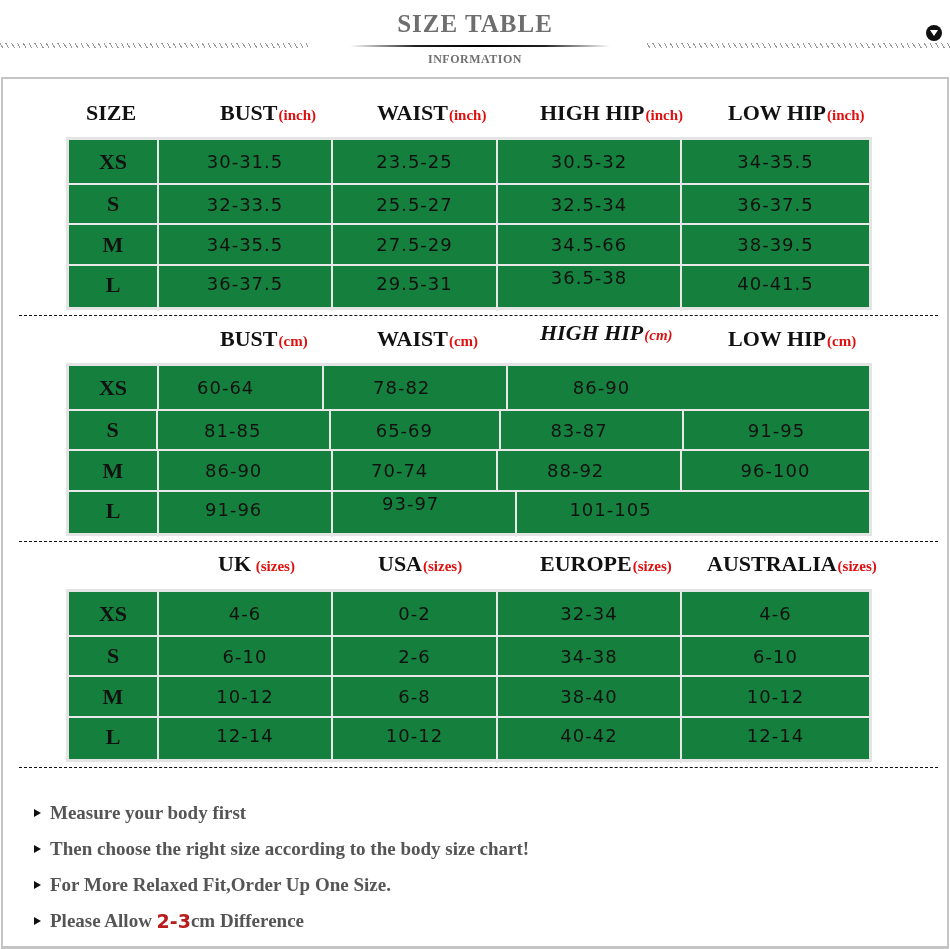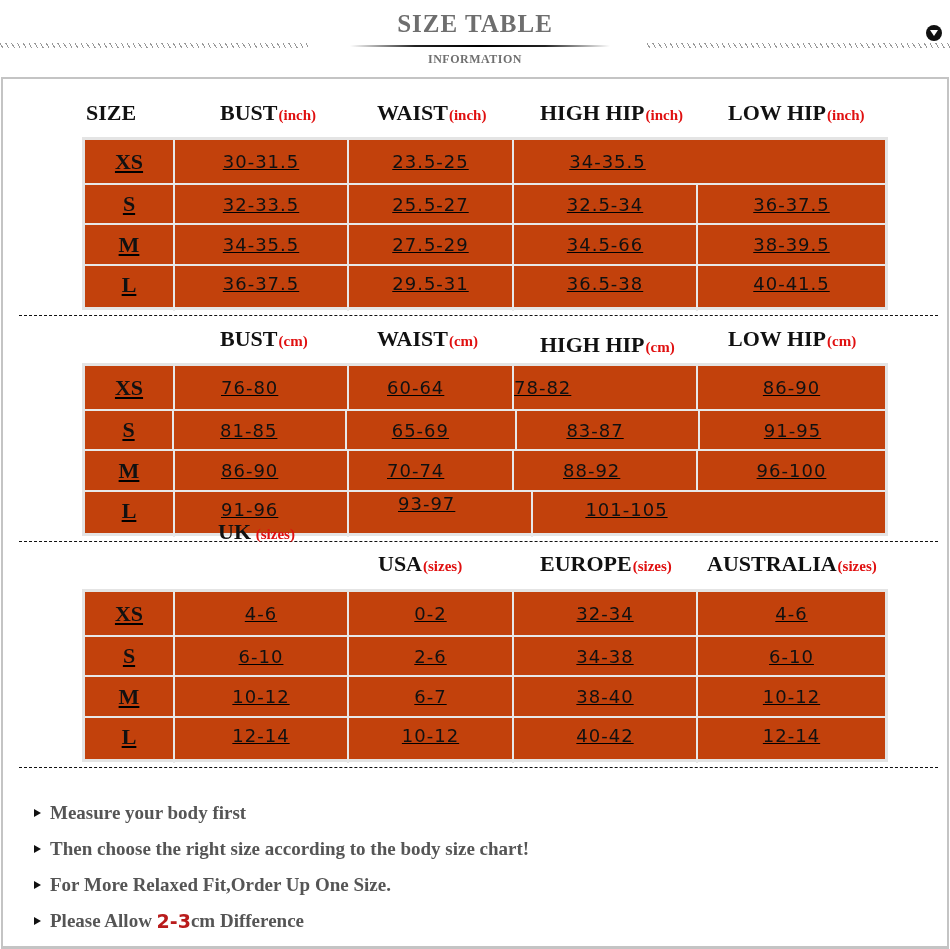--- a/index.html
+++ b/index.html
@@ -20,21 +20,21 @@
   .down-icon { position:absolute; left:926px; top:25px; width:16px; height:16px; border-radius:50%; background:#111; }
   .down-icon::after { content:""; position:absolute; left:4px; top:5px; width:0; height:0;
     border-left:4px solid transparent; border-right:4px solid transparent; border-top:6px solid #fff; }
 
   .frame { position:absolute; left:1px; top:77px; width:944px; height:867px;
     border:2px solid #c4c4c4; border-bottom-width:3px; box-sizing:content-box; }
 
   .col-head { position:absolute; font-family:"Liberation Serif", serif; font-weight:bold; font-size:22px; color:#111; white-space:nowrap; }
   .unit { font-size:15px; color:#e01010; font-weight:bold; margin-left:1px; }
 
-  .tbl { position:absolute; left:82px; width:806px; border:3px solid #e4e4e4; box-sizing:border-box; background:#c2410c;text-decoration:underline; }
+  .tbl { position:absolute; left:66px; width:806px; border:3px solid #e4e4e4; box-sizing:border-box; background:#15803d; }
   .tbl .row { position:relative; display:flex; border-bottom:2px solid #e8e8e8; }
   .tbl .row:last-child { border-bottom:none; }
   .tbl .cell { box-sizing:border-box; border-right:2px solid #e8e8e8; display:flex; align-items:center; justify-content:center; }
   .tbl .cell:last-child { border-right:none; }
   .c0 { width:90px; }
   .c1 { width:174px; }
   .c2 { width:165px; }
   .c3 { width:184px; }
   .c4 { width:187px; }
   .size-cell { font-family:"Liberation Serif", serif; font-weight:bold; font-size:22px; color:#111; }
@@ -63,58 +63,58 @@
 <div class="col-head" style="left:220px; top:100px;"><span>BUST</span><span class="unit">(inch)</span></div>
 <div class="col-head" style="left:377px; top:100px;"><span>WAIST</span><span class="unit">(inch)</span></div>
 <div class="col-head" style="left:540px; top:100px;"><span>HIGH HIP</span><span class="unit">(inch)</span></div>
 <div class="col-head" style="left:728px; top:100px;"><span>LOW HIP</span><span class="unit">(inch)</span></div>
 
 <div class="tbl" style="top:137px; height:173px;">
   <div class="row" style="height:43px;">
     <div class="cell c0 size-cell">XS</div>
     <div class="cell c1 val-cell">30-31.5</div>
     <div class="cell c2 val-cell">23.5-25</div>
+    <div class="cell c3 val-cell">30.5-32</div>
     <div class="cell c4 val-cell">34-35.5</div>
   </div>
   <div class="row" style="height:38px;">
     <div class="cell c0 size-cell">S</div>
     <div class="cell c1 val-cell">32-33.5</div>
     <div class="cell c2 val-cell">25.5-27</div>
     <div class="cell c3 val-cell">32.5-34</div>
     <div class="cell c4 val-cell">36-37.5</div>
   </div>
   <div class="row" style="height:39px;">
     <div class="cell c0 size-cell">M</div>
     <div class="cell c1 val-cell">34-35.5</div>
     <div class="cell c2 val-cell">27.5-29</div>
     <div class="cell c3 val-cell">34.5-66</div>
     <div class="cell c4 val-cell">38-39.5</div>
   </div>
   <div class="row" style="height:47px; align-items:flex-start;">
     <div class="cell c0 size-cell" style="height:45px; align-items:flex-start; padding-top:6px;">L</div>
     <div class="cell c1 val-cell" style="height:45px; align-items:flex-start; padding-top:7px;">36-37.5</div>
     <div class="cell c2 val-cell" style="height:45px; align-items:flex-start; padding-top:7px;">29.5-31</div>
-    <div class="cell c3 val-cell" style="height:45px; align-items:flex-start; padding-top:7px;">36.5-38</div>
+    <div class="cell c3 val-cell" style="height:45px; align-items:flex-start; padding-top:1px;">36.5-38</div>
     <div class="cell c4 val-cell" style="height:45px; align-items:flex-start; padding-top:7px;">40-41.5</div>
   </div>
 </div>
 
 <div class="dash" style="top:315px;"></div>
 
 <div class="col-head" style="left:220px; top:326px;"><span>BUST</span><span class="unit">(cm)</span></div>
 <div class="col-head" style="left:377px; top:326px;"><span>WAIST</span><span class="unit">(cm)</span></div>
-<div class="col-head" style="left:540px; top:332px;"><span>HIGH HIP</span><span class="unit">(cm)</span></div>
+<div class="col-head" style="left:540px; top:320px;font-style:italic;"><span>HIGH HIP</span><span class="unit">(cm)</span></div>
 <div class="col-head" style="left:728px; top:326px;"><span>LOW HIP</span><span class="unit">(cm)</span></div>
 
 <div class="tbl" style="top:363px; height:173px;">
   <div class="row" style="height:43px;">
     <div class="cell c0 size-cell">XS</div>
-    <div class="cell c1 val-cell" style="justify-content:flex-start; padding-left:46px;">76-80</div>
     <div class="cell c2 val-cell" style="justify-content:flex-start; padding-left:38px;">60-64</div>
-    <div class="cell c3 val-cell" style="justify-content:flex-start; ">78-82</div>
+    <div class="cell c3 val-cell" style="justify-content:flex-start; padding-left:49px;">78-82</div>
     <div class="cell c4 val-cell">86-90</div>
   </div>
   <div class="row" style="height:38px;">
     <div class="cell c0 size-cell">S</div>
     <div class="cell c1 val-cell" style="justify-content:flex-start; padding-left:46px;">81-85</div>
     <div class="cell c2 val-cell" style="justify-content:flex-start; padding-left:38px;margin-left:7px;">65-69</div>
     <div class="cell c3 val-cell" style="justify-content:flex-start; padding-left:49px;">83-87</div>
     <div class="cell c4 val-cell">91-95</div>
   </div>
   <div class="row" style="height:39px;">
@@ -127,21 +127,21 @@
   <div class="row" style="height:47px; align-items:flex-start;">
     <div class="cell c0 size-cell" style="height:45px; align-items:flex-start; padding-top:6px;">L</div>
     <div class="cell c1 val-cell" style="height:45px; align-items:flex-start; justify-content:flex-start; padding-left:46px; padding-top:7px;">91-96</div>
     <div class="cell c3 val-cell" style="height:45px; align-items:flex-start; justify-content:flex-start; padding-left:49px; padding-top:1px;">93-97</div>
     <div class="cell c4 val-cell" style="height:45px; align-items:flex-start; padding-top:7px;">101-105</div>
   </div>
 </div>
 
 <div class="dash" style="top:541px;"></div>
 
-<div class="col-head" style="left:218px; top:519px;font-family:Liberation Serif, serif;"><span>UK</span><span class="unit"> (sizes)</span></div>
+<div class="col-head" style="left:218px; top:551px;font-family:Liberation Serif, serif;"><span>UK</span><span class="unit"> (sizes)</span></div>
 <div class="col-head" style="left:378px; top:551px;"><span>USA</span><span class="unit">(sizes)</span></div>
 <div class="col-head" style="left:540px; top:551px;"><span>EUROPE</span><span class="unit">(sizes)</span></div>
 <div class="col-head" style="left:707px; top:551px;"><span>AUSTRALIA</span><span class="unit">(sizes)</span></div>
 
 <div class="tbl" style="top:589px; height:173px;">
   <div class="row" style="height:43px;">
     <div class="cell c0 size-cell">XS</div>
     <div class="cell c1 val-cell">4-6</div>
     <div class="cell c2 val-cell">0-2</div>
     <div class="cell c3 val-cell">32-34</div>
@@ -150,21 +150,21 @@
   <div class="row" style="height:38px;">
     <div class="cell c0 size-cell">S</div>
     <div class="cell c1 val-cell">6-10</div>
     <div class="cell c2 val-cell">2-6</div>
     <div class="cell c3 val-cell">34-38</div>
     <div class="cell c4 val-cell">6-10</div>
   </div>
   <div class="row" style="height:39px;">
     <div class="cell c0 size-cell">M</div>
     <div class="cell c1 val-cell">10-12</div>
-    <div class="cell c2 val-cell">6-7</div>
+    <div class="cell c2 val-cell">6-8</div>
     <div class="cell c3 val-cell">38-40</div>
     <div class="cell c4 val-cell">10-12</div>
   </div>
   <div class="row" style="height:47px; align-items:flex-start;">
     <div class="cell c0 size-cell" style="height:45px; align-items:flex-start; padding-top:6px;">L</div>
     <div class="cell c1 val-cell" style="height:45px; align-items:flex-start; padding-top:7px;">12-14</div>
     <div class="cell c2 val-cell" style="height:45px; align-items:flex-start; padding-top:7px;">10-12</div>
     <div class="cell c3 val-cell" style="height:45px; align-items:flex-start; padding-top:7px;">40-42</div>
     <div class="cell c4 val-cell" style="height:45px; align-items:flex-start; padding-top:7px;">12-14</div>
   </div>

